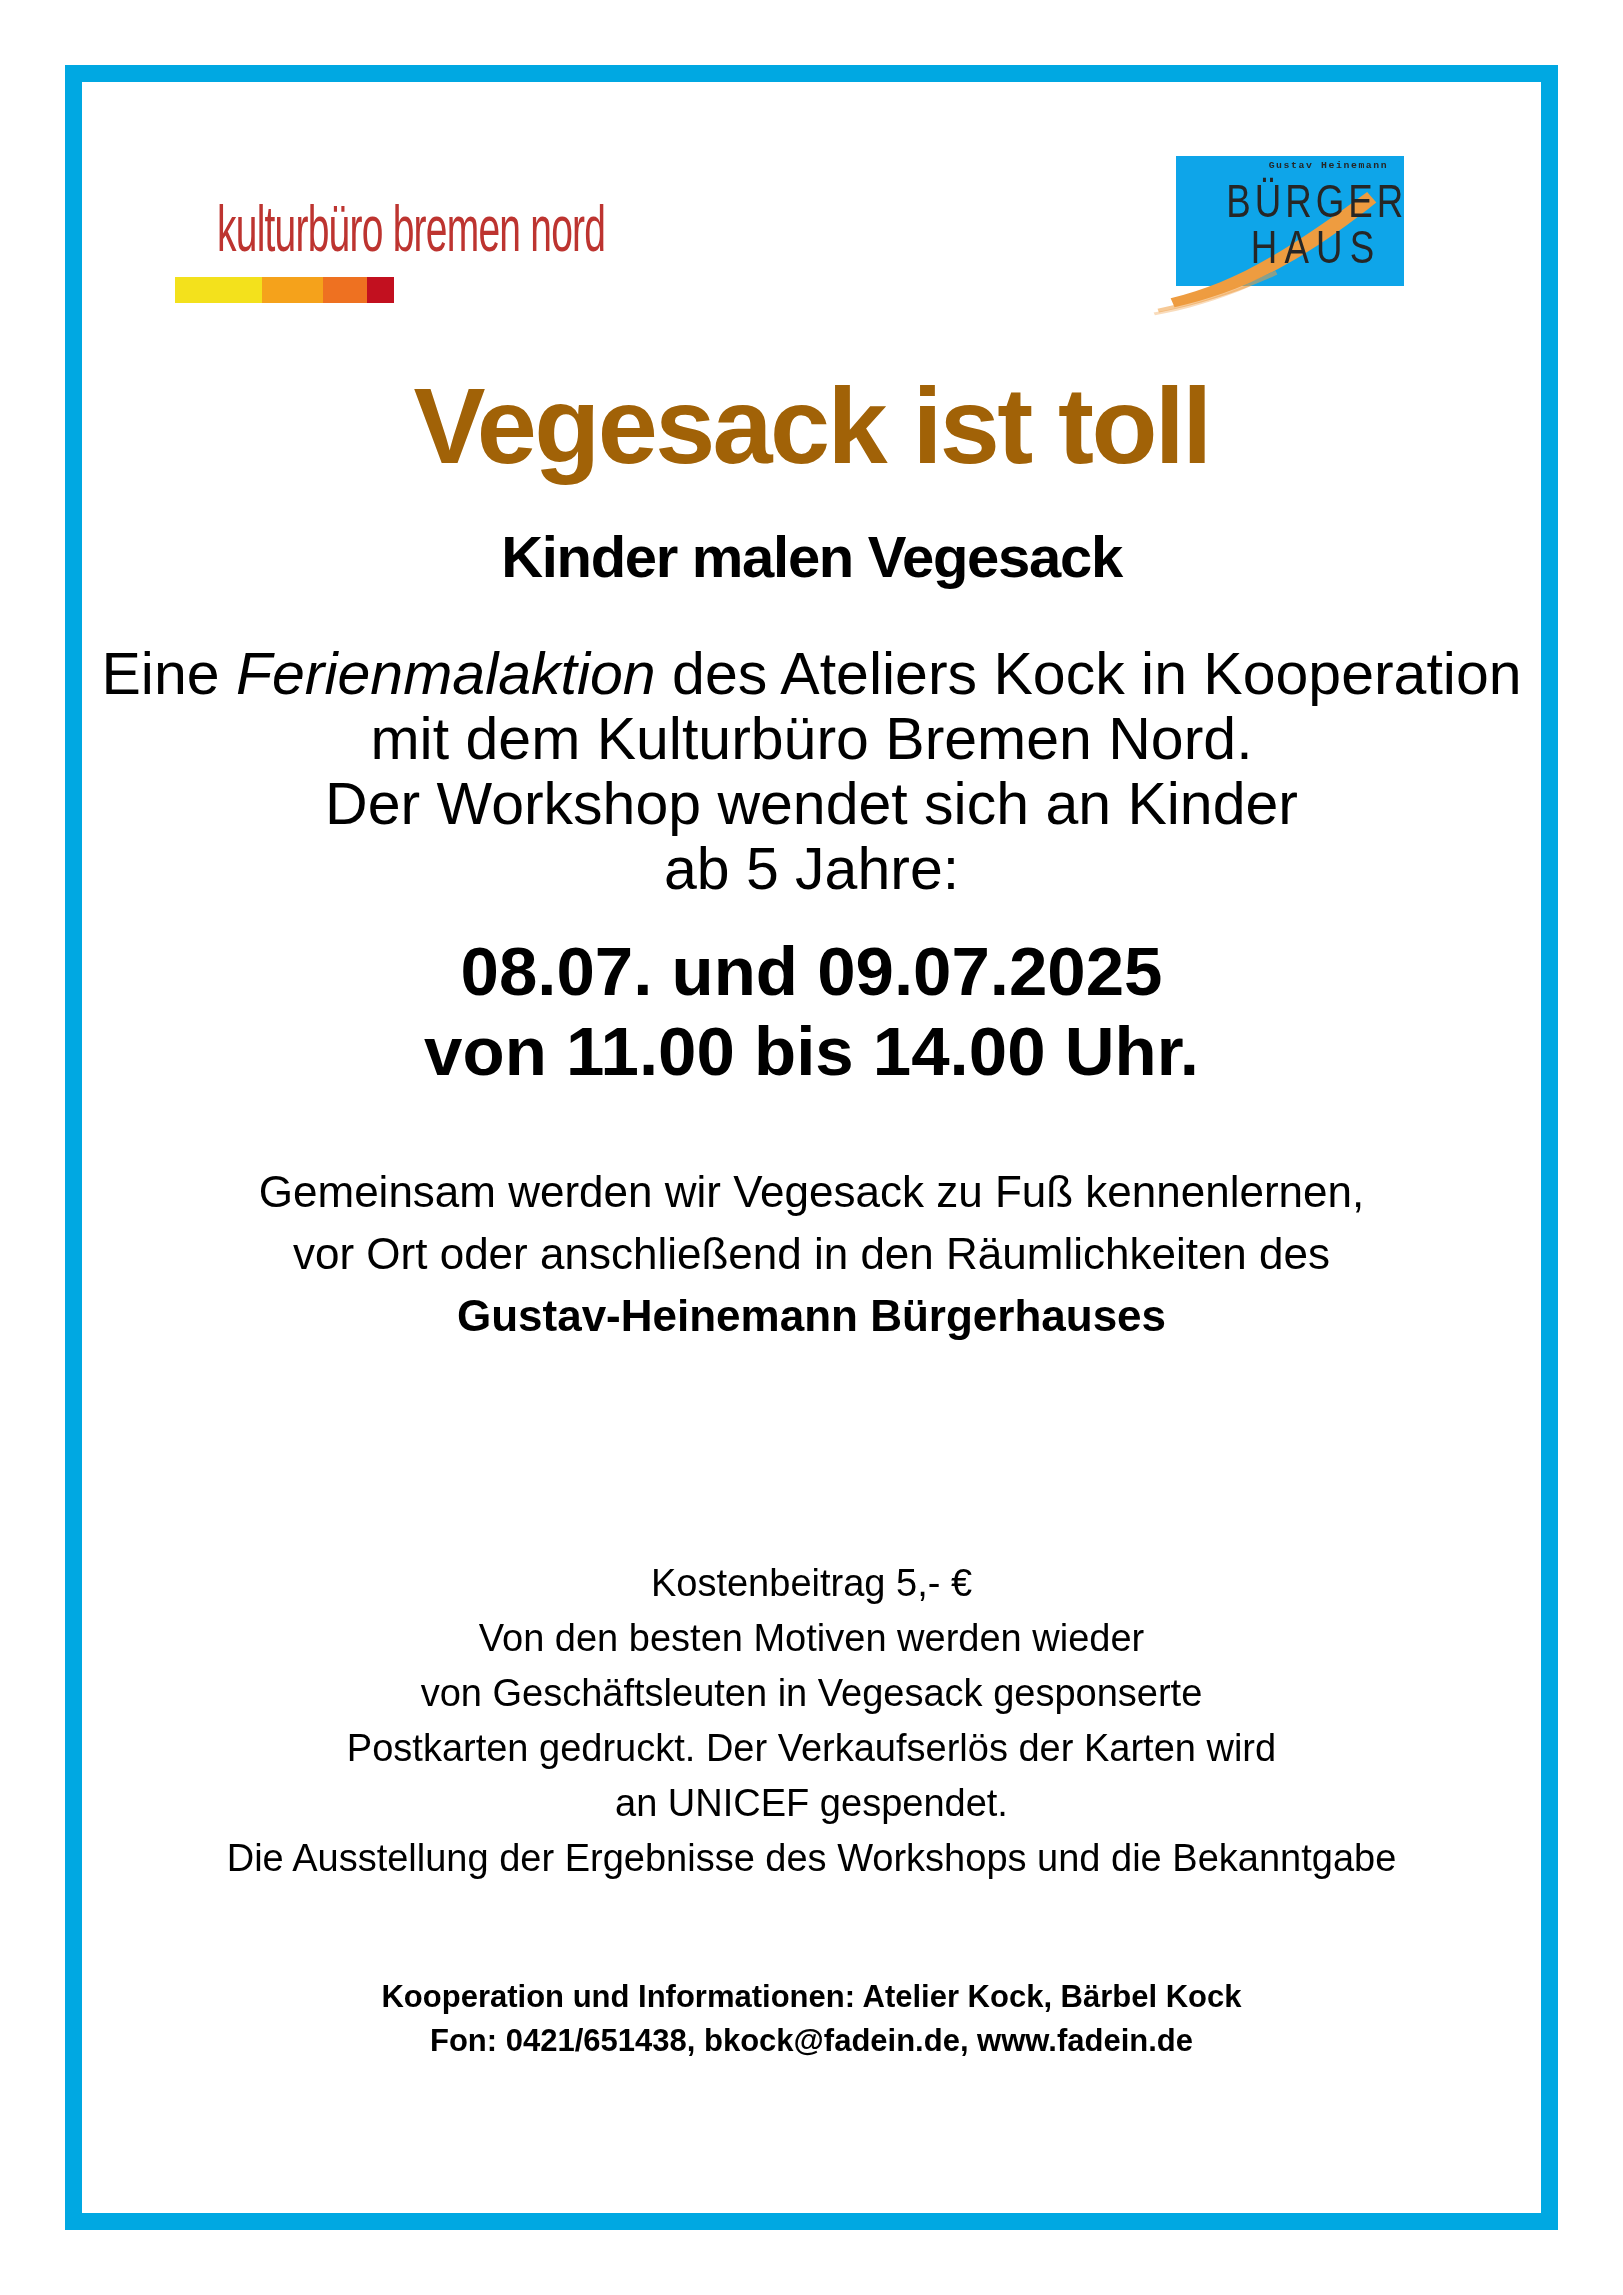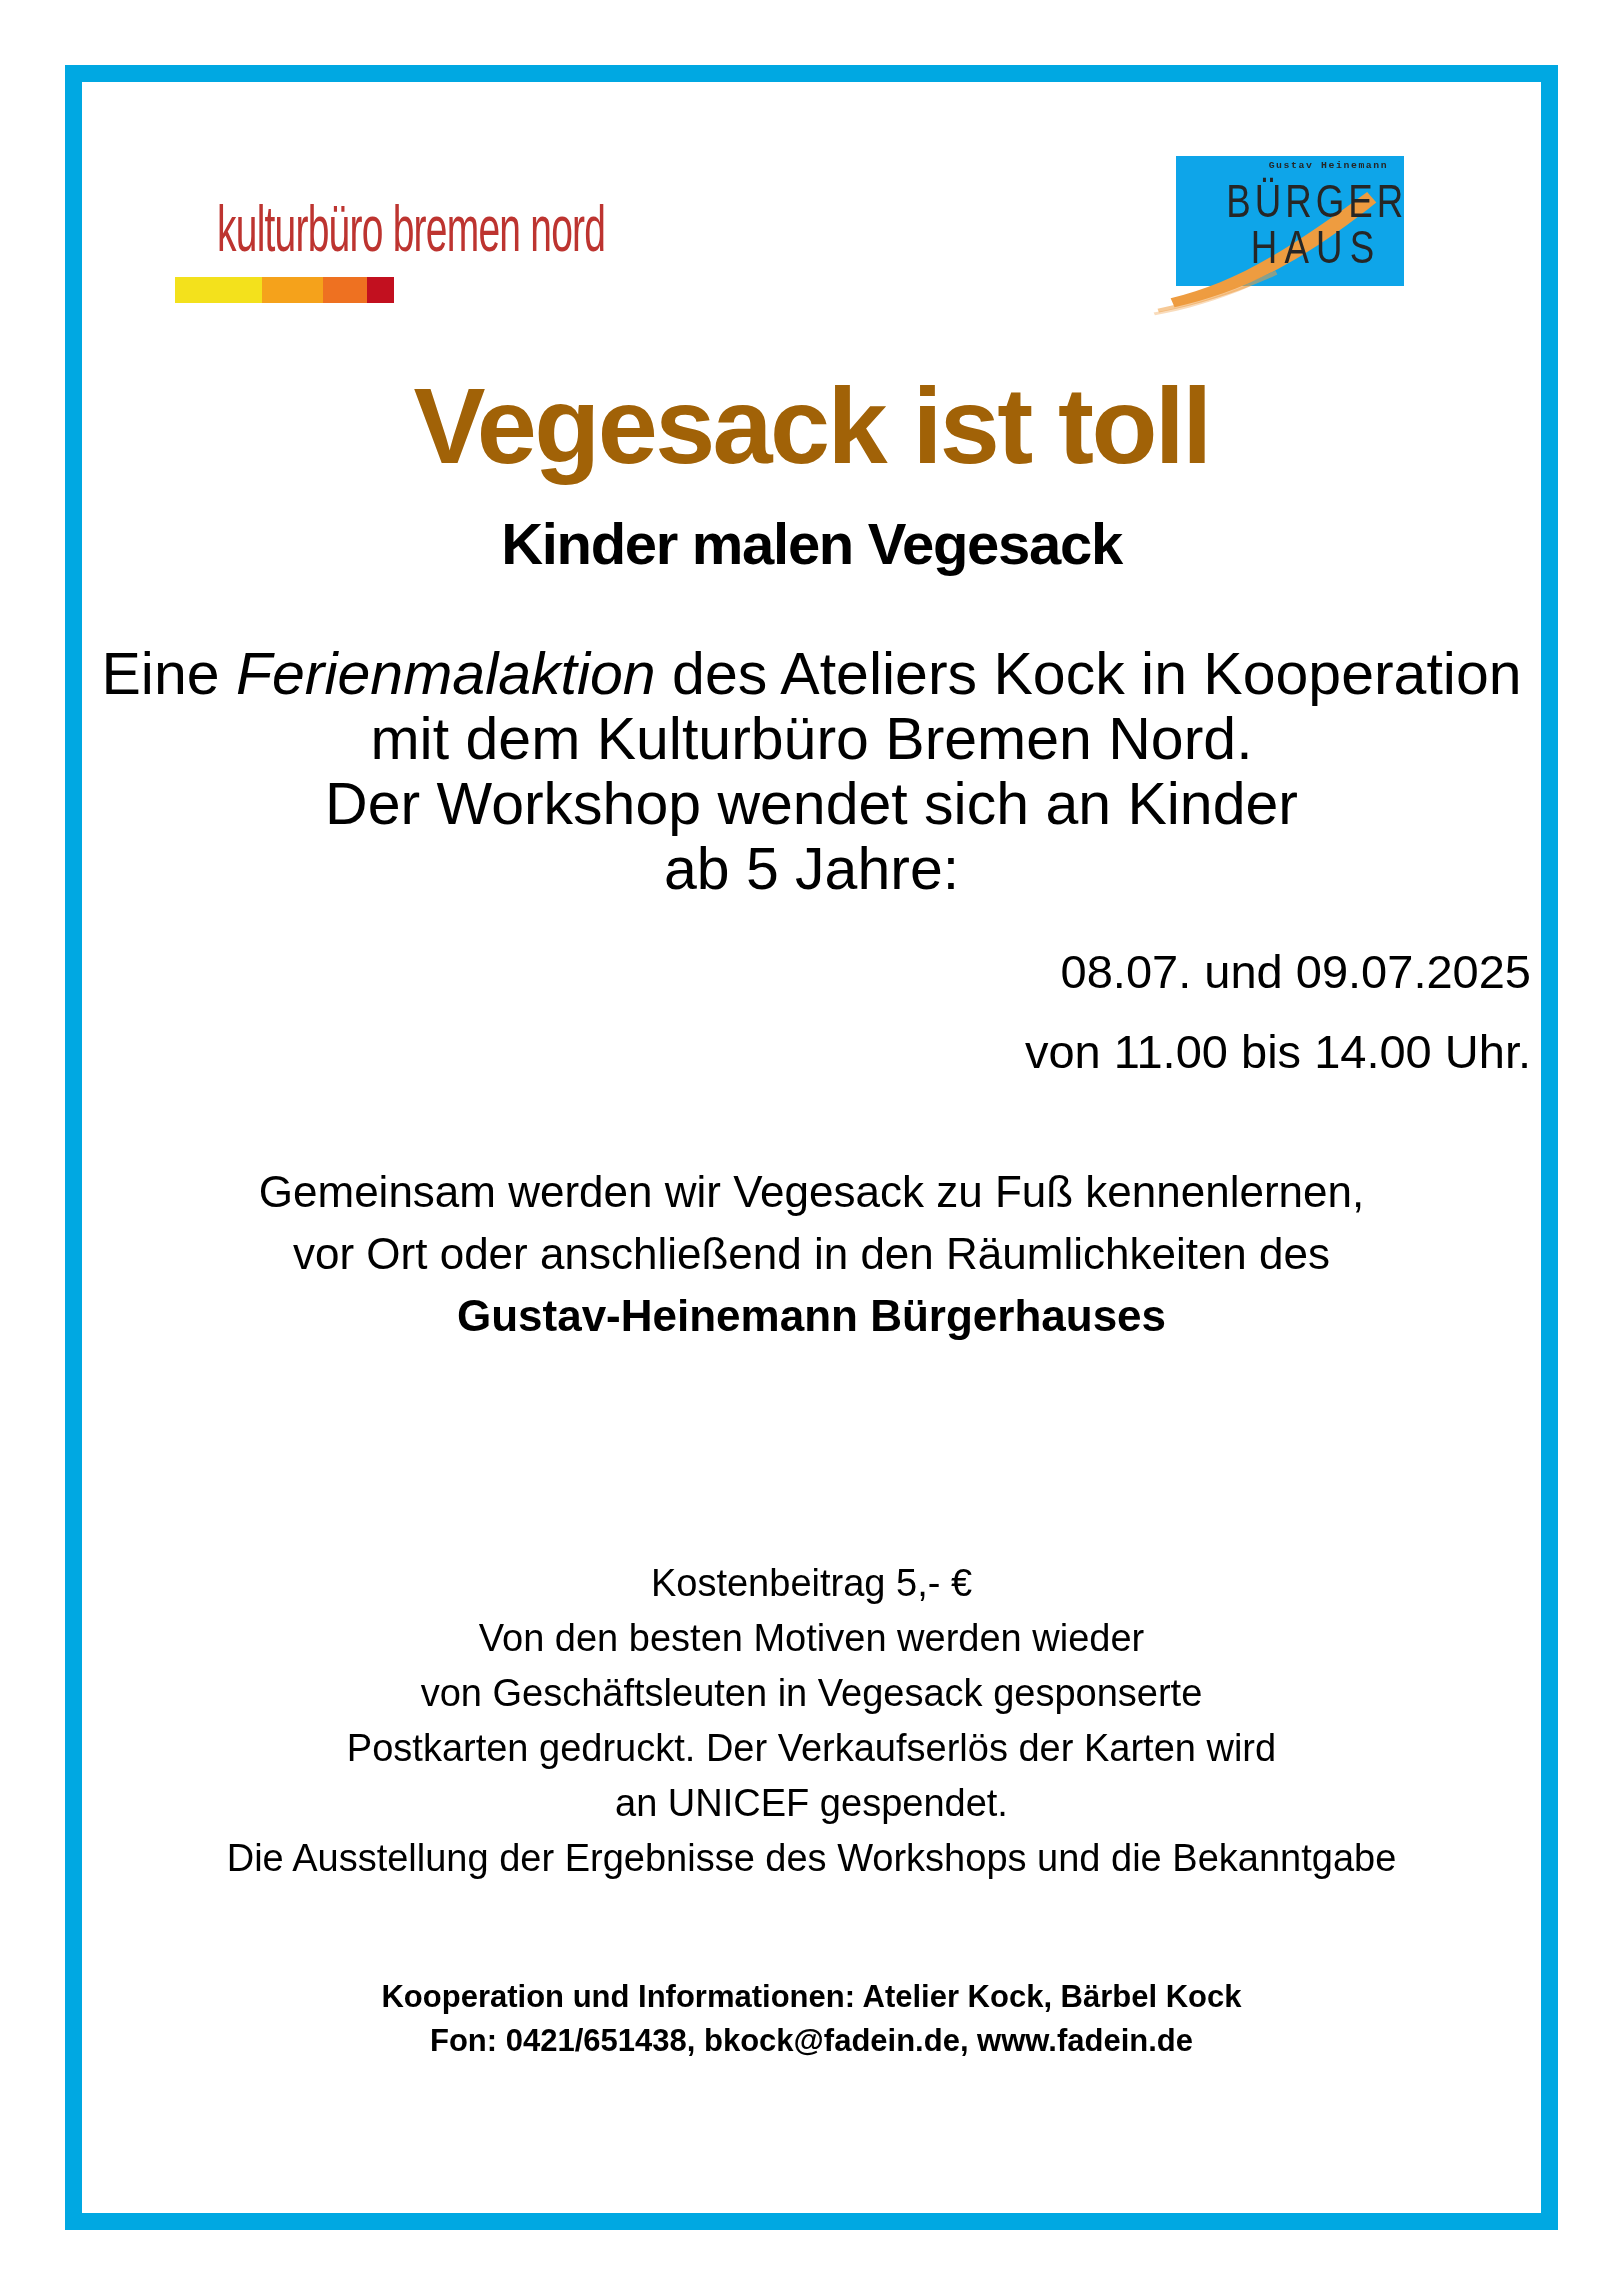--- a/index.html
+++ b/index.html
@@ -33,23 +33,23 @@
     margin-top:5.9px;font-size:47px;line-height:1;letter-spacing:5.2px;white-space:nowrap;
     transform:scaleX(0.78);transform-origin:100% 50%;padding-right:1.3px;font-weight:400;
   }
   .bh-line3{
     margin-top:-0.7px;font-size:47px;line-height:1;letter-spacing:9.2px;white-space:nowrap;
     transform:scaleX(0.78);transform-origin:100% 50%;padding-right:29px;font-weight:400;
   }
   
   .centerline{position:absolute;left:92px;right:92px;text-align:center;}
   .title{top:358px;font-size:108px;font-weight:bold;letter-spacing:-2.6px;line-height:1.25;margin:0;color:#29abe2;}
-  .subtitle{top:506px;font-size:58px;font-weight:bold;letter-spacing:-1.3px;line-height:1.3;margin:0;}
+  .subtitle{top:506px;font-size:58px;font-weight:bold;letter-spacing:-1.3px;line-height:1.3;margin:13px;}
   .intro{top:642px;font-size:59px;line-height:65px;}
-  .dates{top:932px;font-size:47px;font-weight:normal;line-height:80px;text-align:right;}
+  .dates{top:932px;font-size:69px;font-weight:bold;line-height:80px;}
   .desc{top:1161px;font-size:44px;line-height:62px;}
   .desc .bold-line{font-weight:bold;}
   .details{top:1556px;font-size:38px;line-height:55px;}
   .contact{top:1975px;font-size:31px;font-weight:bold;line-height:44px;}
   em{font-style:italic;}
 </style>
 </head>
 <body>
 
 <div class="page">

